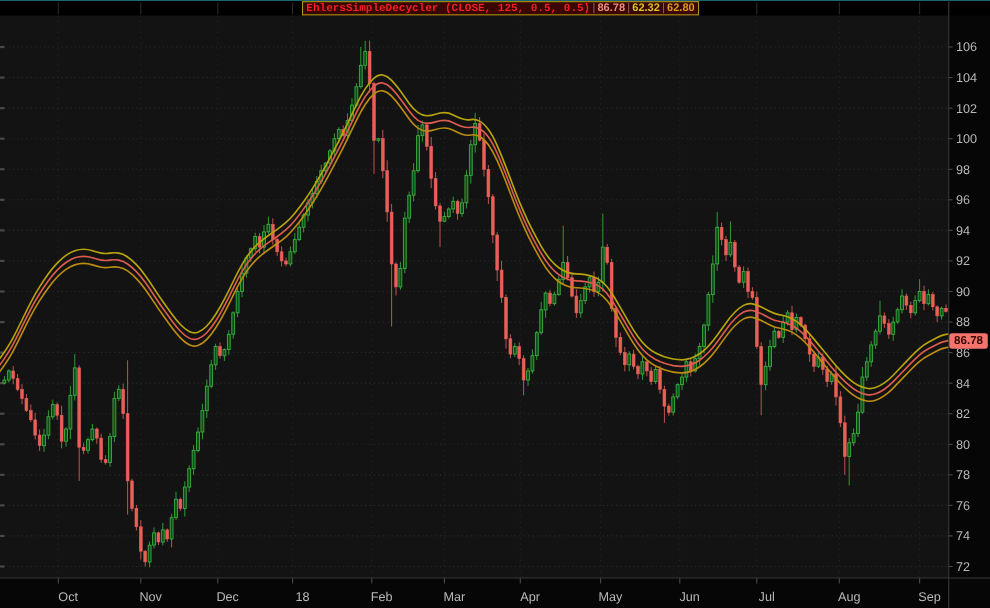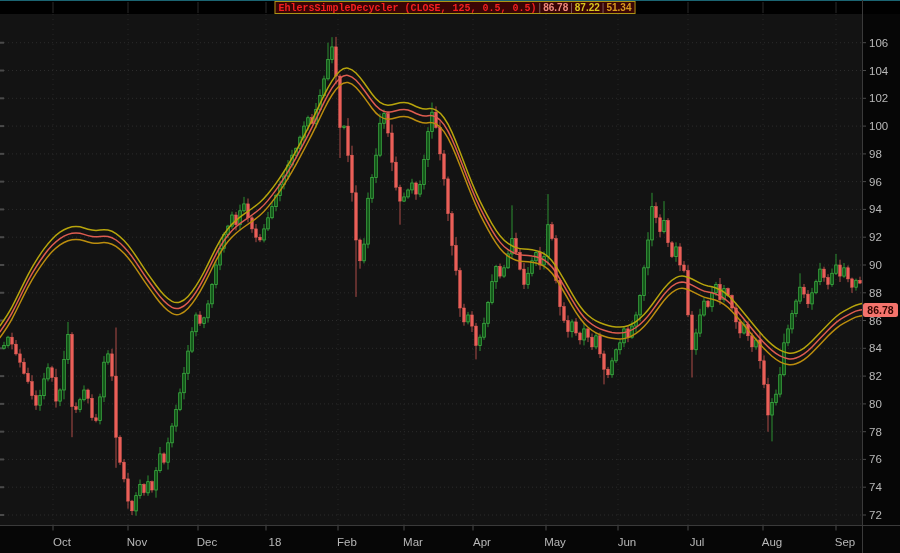--- a/index.html
+++ b/index.html
@@ -600,16 +600,16 @@
         <text x="413" y="546" fill="#b8b8b8" text-anchor="middle" font-size="11.5" font-family="Liberation Sans, sans-serif">Mar</text>
         <text x="482" y="546" fill="#b8b8b8" text-anchor="middle" font-size="11.5" font-family="Liberation Sans, sans-serif">Apr</text>
         <text x="555" y="546" fill="#b8b8b8" text-anchor="middle" font-size="11.5" font-family="Liberation Sans, sans-serif">May</text>
         <text x="627" y="546" fill="#b8b8b8" text-anchor="middle" font-size="11.5" font-family="Liberation Sans, sans-serif">Jun</text>
         <text x="697" y="546" fill="#b8b8b8" text-anchor="middle" font-size="11.5" font-family="Liberation Sans, sans-serif">Jul</text>
         <text x="772" y="546" fill="#b8b8b8" text-anchor="middle" font-size="11.5" font-family="Liberation Sans, sans-serif">Aug</text>
         <text x="845" y="546" fill="#b8b8b8" text-anchor="middle" font-size="11.5" font-family="Liberation Sans, sans-serif">Sep</text>
       </g>
     </svg>
   <div class="study-badge">
-    <span class="sname">EhlersSimpleDecycler (CLOSE, 125, 0.5, 0.5)</span><span id="study-values"><span class="sep">|</span><span style="color: rgb(239, 139, 125);">86.78</span><span class="sep">|</span><span style="color: rgb(217, 198, 31);">87.22</span><span class="sep">|</span><span style="color: rgb(217, 155, 31);">51.34</span></span>
+    <span class="sname">EhlersSimpleDecycler (CLOSE, 125, 0.5, 0.5)</span><span id="study-values"><span class="sep">|</span><span style="color: rgb(239, 139, 125);">86.78</span><span class="sep">|</span><span style="color: rgb(217, 198, 31);">62.32</span><span class="sep">|</span><span style="color: rgb(217, 155, 31);">62.80</span></span>
   </div>
   <div class="axis-badge" id="last-badge" style="top: 303px; background: rgb(244, 115, 108); color: rgb(51, 5, 0);">86.78</div>
 </div>
 
 </body></html>

